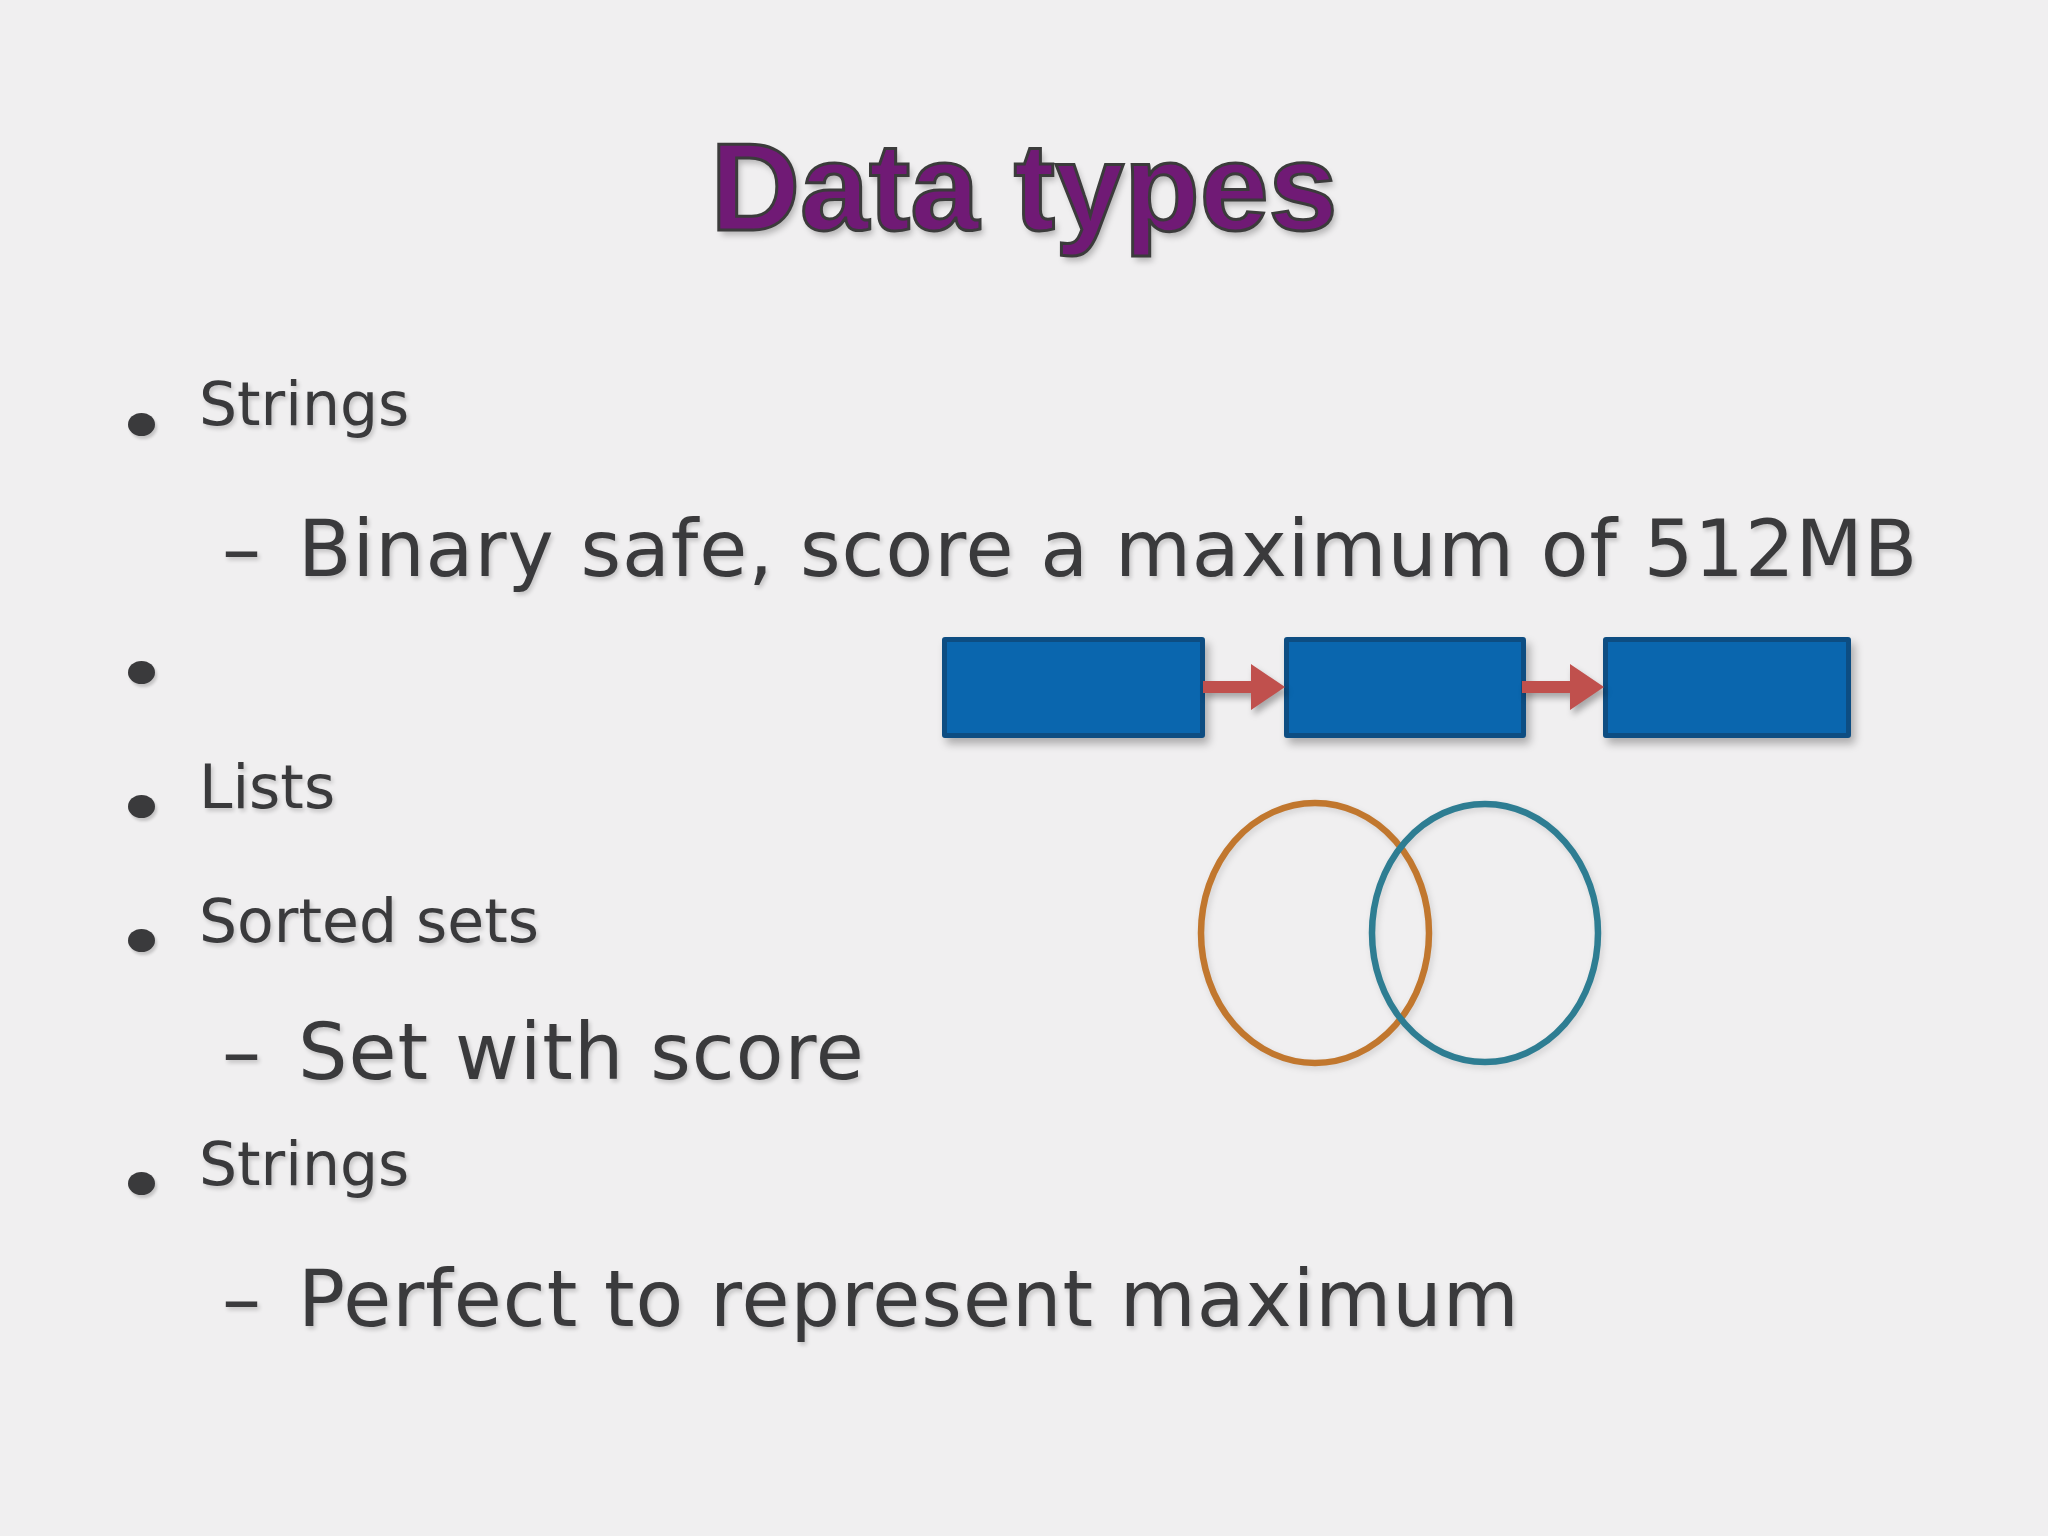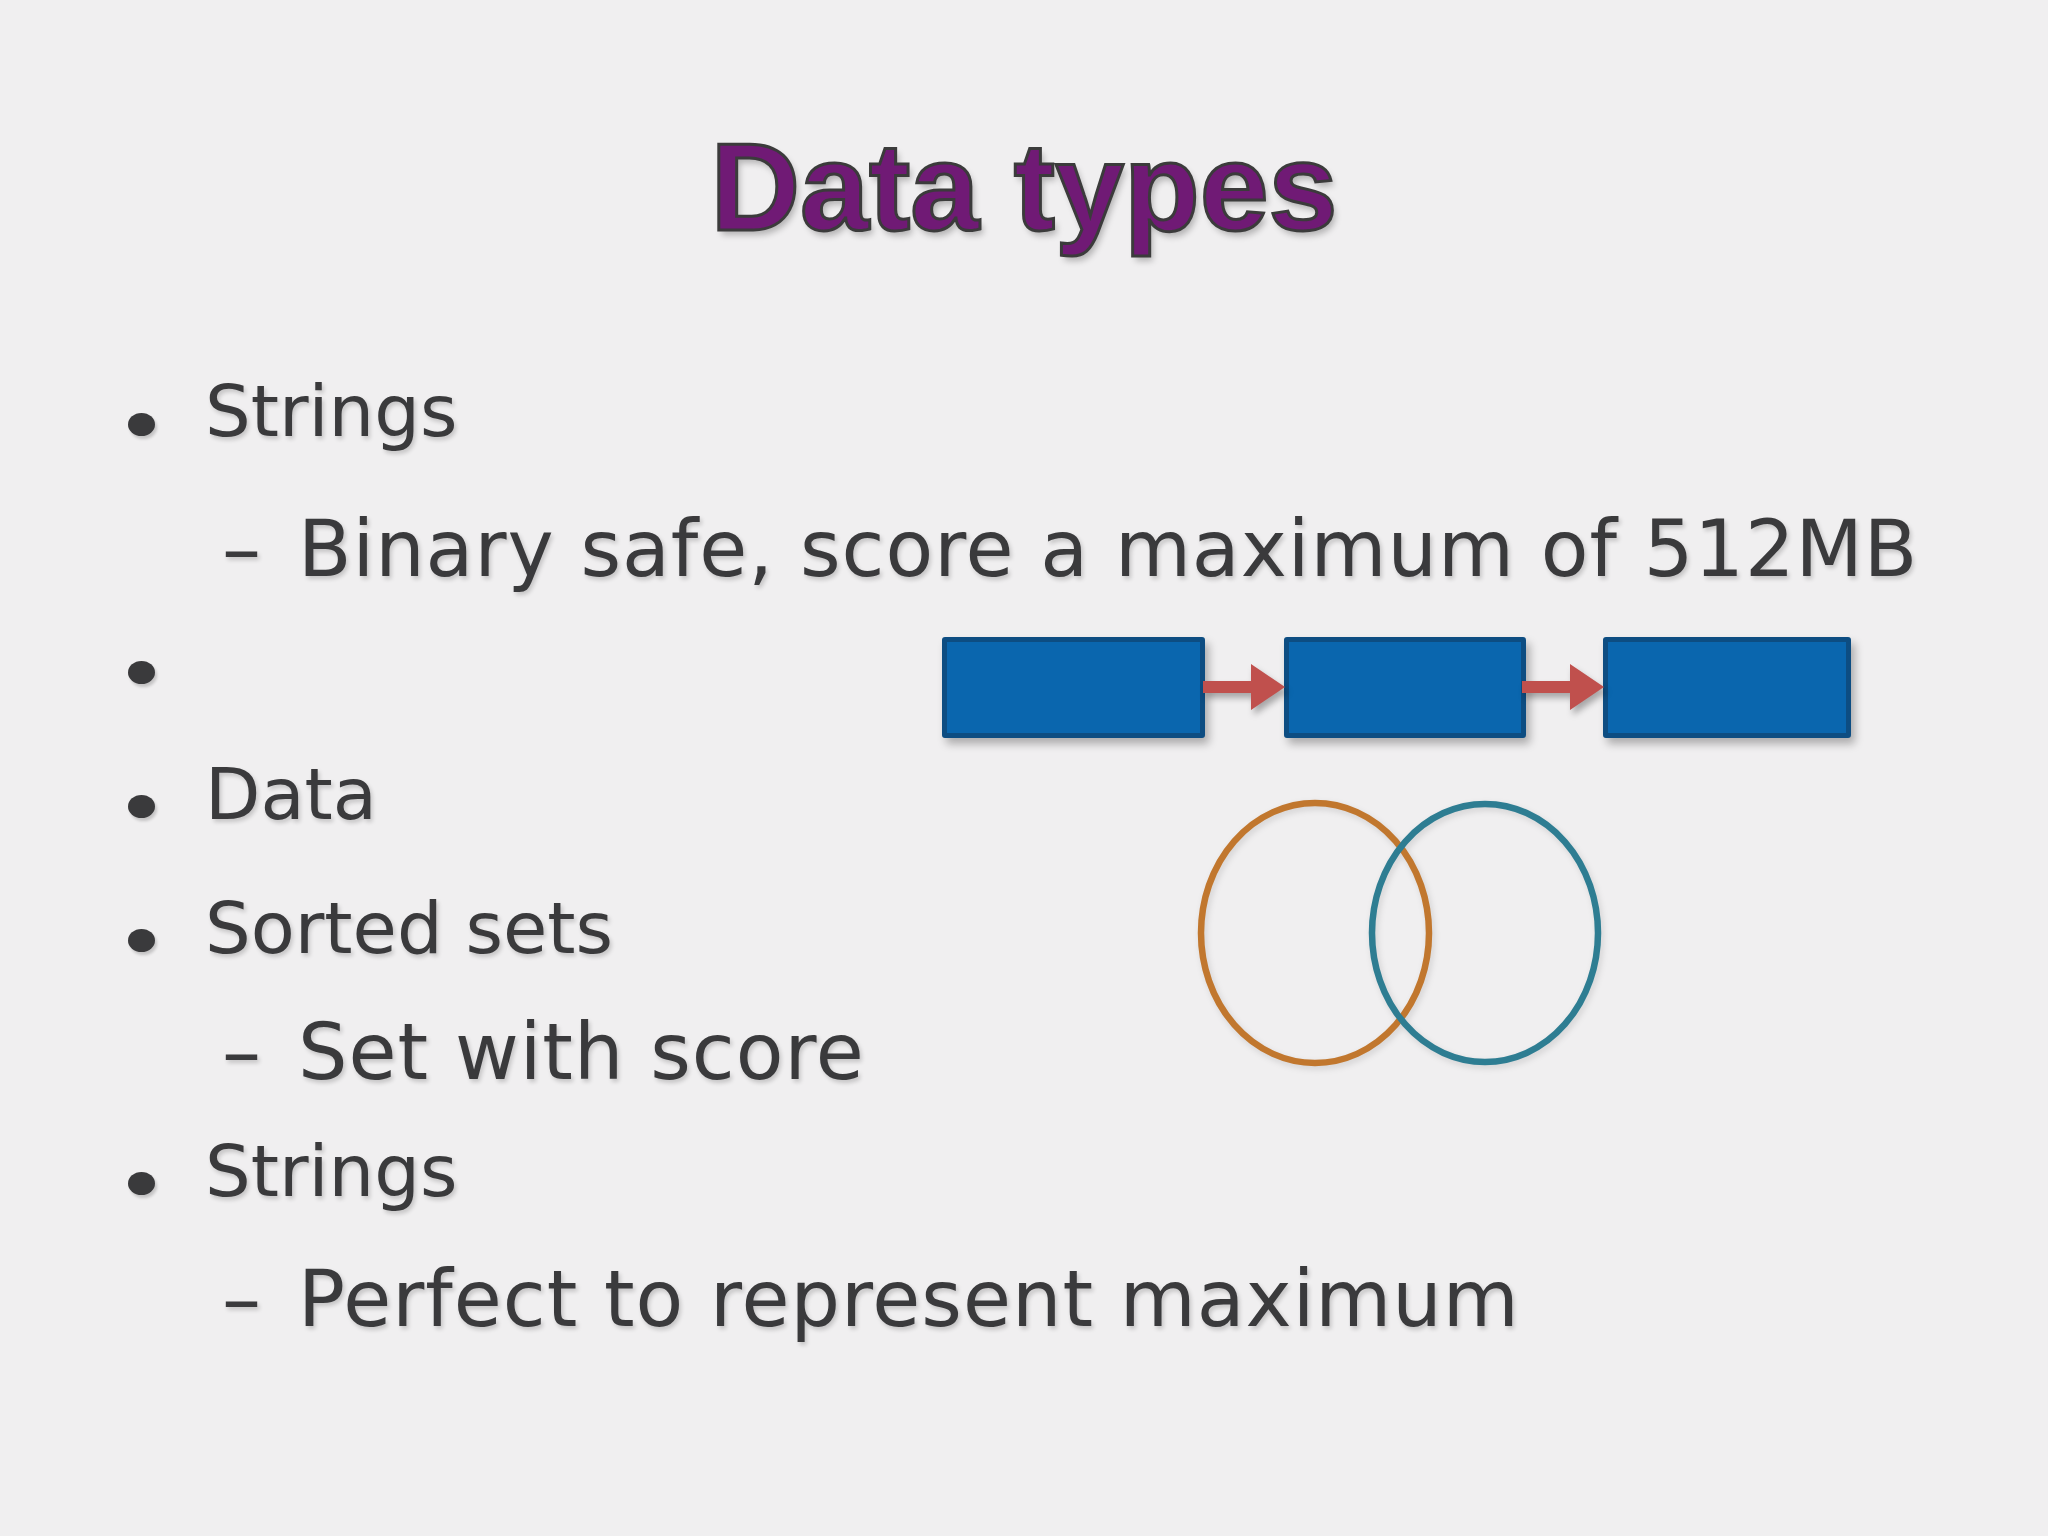--- a/index.html
+++ b/index.html
@@ -33,21 +33,21 @@
     letter-spacing: 0px;
     -webkit-text-stroke: 3px #3b3b3b;
     text-shadow: 3px 5px 6px rgba(0,0,0,0.25);
   }
   .li {
     position: absolute;
     line-height: 1.2;
     white-space: nowrap;
     text-shadow: 2px 3px 4px rgba(0,0,0,0.18);
   }
-  .l1 { font-size: 72px; left: 205px; letter-spacing: 0px; }
+  .l1 { font-size: 60px; left: 199px; letter-spacing: 0px; }
   .l2 { font-size: 78px; left: 298px; letter-spacing: 1px; }
   .bullet-dot {
     position: absolute;
     left: 128px;
     width: 27px;
     height: 23px;
     border-radius: 50%;
     background: #3a3a3c;
     box-shadow: 2px 3px 3px rgba(0,0,0,0.18);
   }
@@ -87,21 +87,21 @@
   <div class="title">Data types</div>
 
   <div class="bullet-dot" style="top:413px"></div>
   <div class="li l1" style="top:368px">Strings</div>
 
   <div class="li l2" style="top:503px"><span class="dash">–</span><span>Binary safe, score a maximum of 512MB</span></div>
 
   <div class="bullet-dot" style="top:661px"></div>
 
   <div class="bullet-dot" style="top:795px"></div>
-  <div class="li l1" style="top:751px">Data</div>
+  <div class="li l1" style="top:751px">Lists</div>
 
   <div class="bullet-dot" style="top:929px"></div>
   <div class="li l1" style="top:885px">Sorted sets</div>
 
   <div class="li l2" style="top:1006px"><span class="dash">–</span><span>Set with score</span></div>
 
   <div class="bullet-dot" style="top:1172px"></div>
   <div class="li l1" style="top:1128px">Strings</div>
 
   <div class="li l2" style="top:1253px"><span class="dash">–</span><span>Perfect to represent maximum</span></div>

